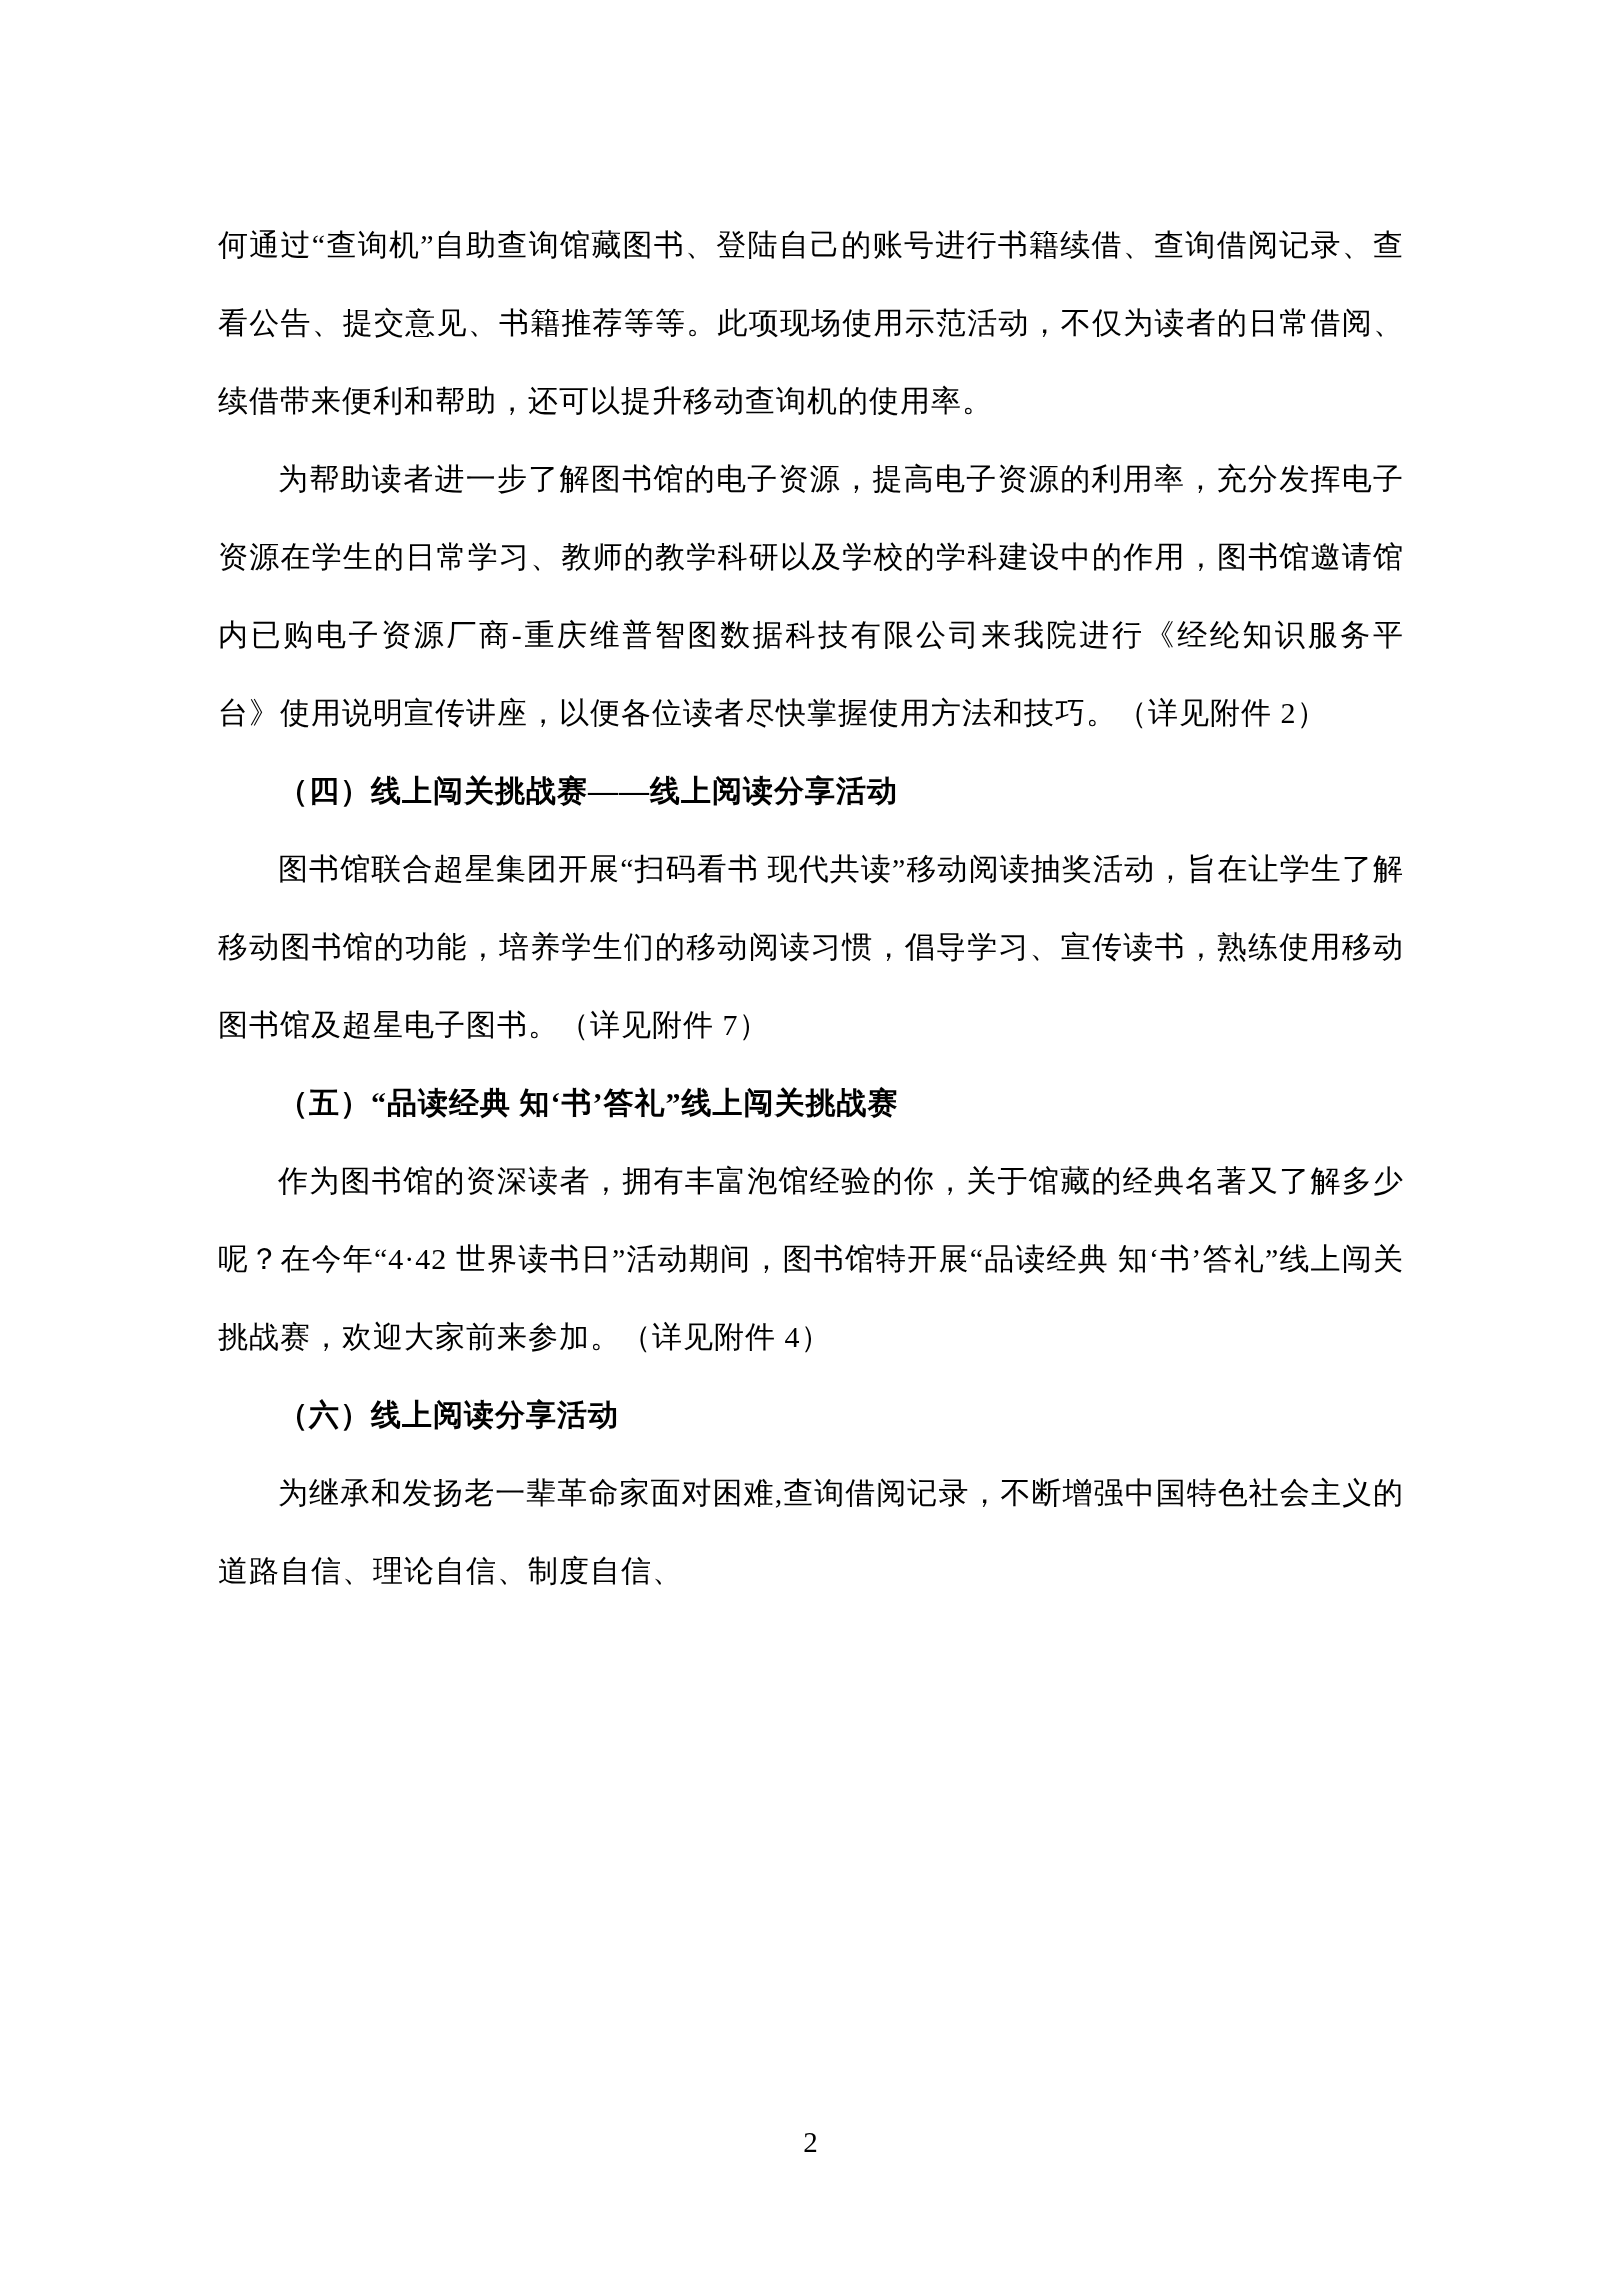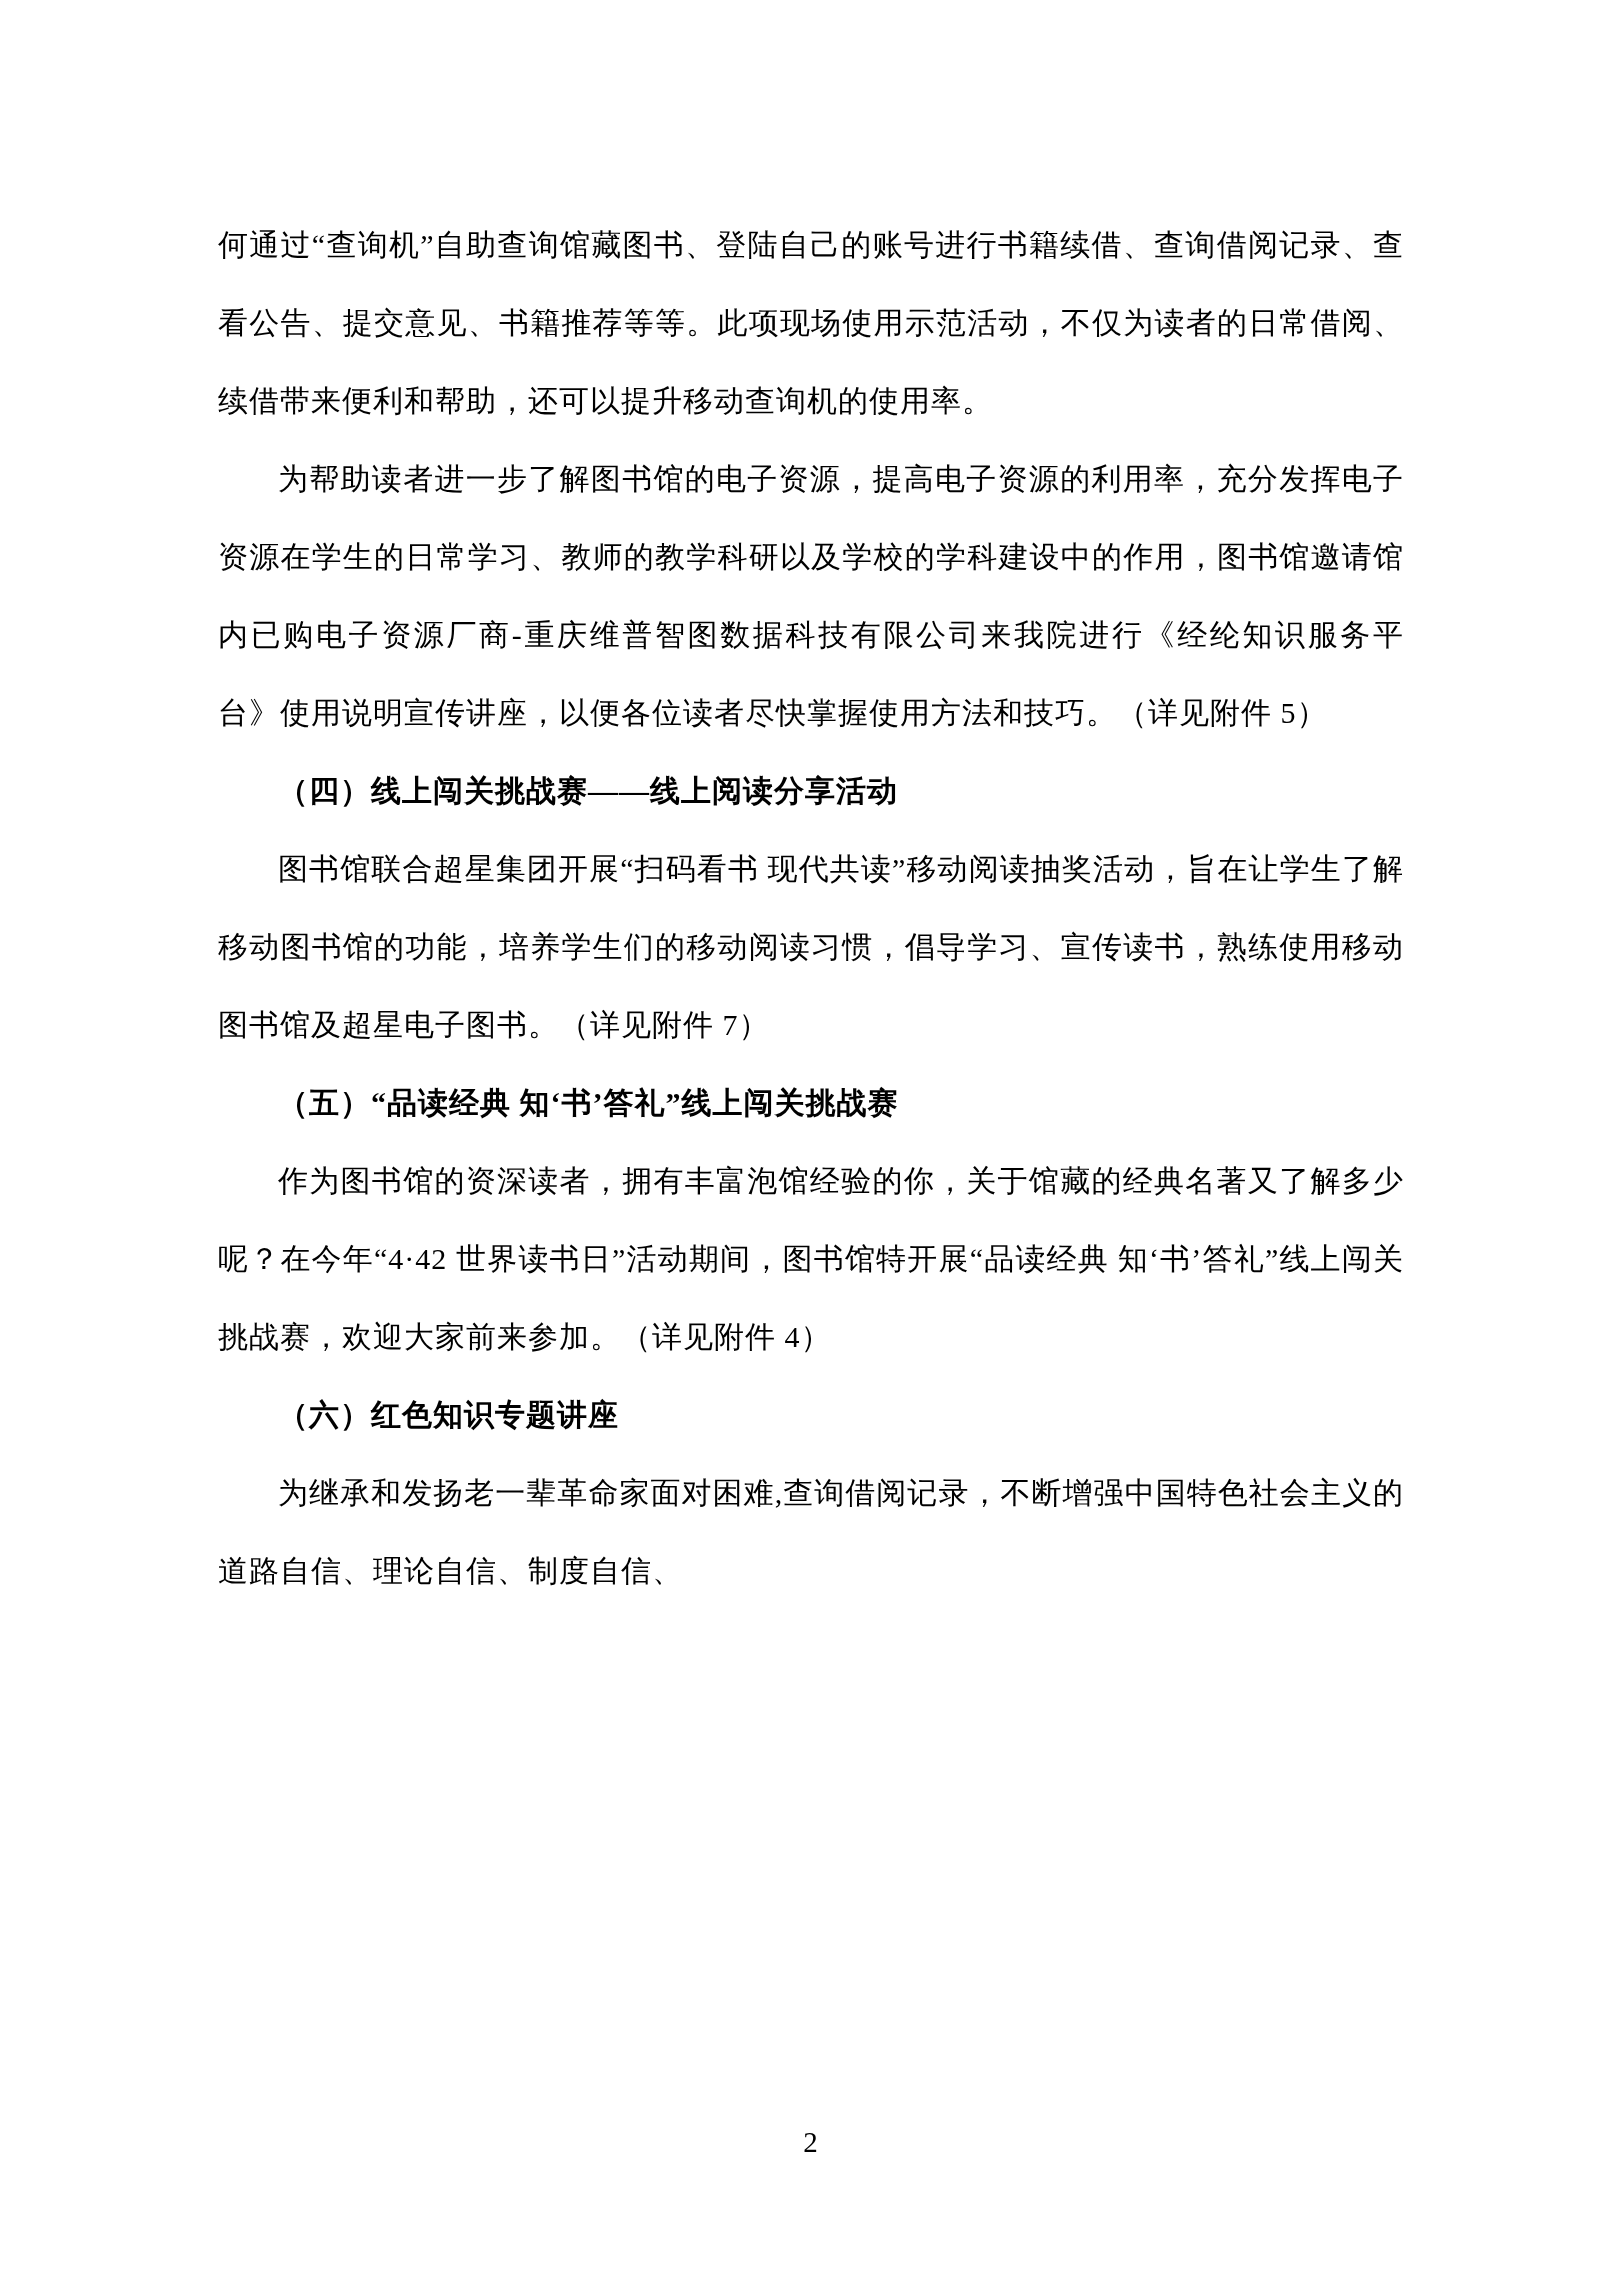--- a/index.html
+++ b/index.html
@@ -50,23 +50,23 @@
     font-family: "Liberation Serif", "DejaVu Serif", serif;
     color: #000000;
   }
 </style>
 </head>
 <body>
 
 <div class="page">
   <div class="text-block">
     <p class="para">何通过“查询机”自助查询馆藏图书、登陆自己的账号进行书籍续借、查询借阅记录、查看公告、提交意见、书籍推荐等等。此项现场使用示范活动，不仅为读者的日常借阅、续借带来便利和帮助，还可以提升移动查询机的使用率。</p>
-    <p class="para indent">为帮助读者进一步了解图书馆的电子资源，提高电子资源的利用率，充分发挥电子资源在学生的日常学习、教师的教学科研以及学校的学科建设中的作用，图书馆邀请馆内已购电子资源厂商-重庆维普智图数据科技有限公司来我院进行《经纶知识服务平台》使用说明宣传讲座，以便各位读者尽快掌握使用方法和技巧。（详见附件 5）</p>
+    <p class="para indent">为帮助读者进一步了解图书馆的电子资源，提高电子资源的利用率，充分发挥电子资源在学生的日常学习、教师的教学科研以及学校的学科建设中的作用，图书馆邀请馆内已购电子资源厂商-重庆维普智图数据科技有限公司来我院进行《经纶知识服务平台》使用说明宣传讲座，以便各位读者尽快掌握使用方法和技巧。（详见附件 2）</p>
     <h2 class="heading">（四）线上闯关挑战赛——线上阅读分享活动</h2>
     <p class="para indent">图书馆联合超星集团开展“扫码看书 现代共读”移动阅读抽奖活动，旨在让学生了解移动图书馆的功能，培养学生们的移动阅读习惯，倡导学习、宣传读书，熟练使用移动图书馆及超星电子图书。（详见附件 7）</p>
     <h2 class="heading">（五）“品读经典 知‘书’答礼”线上闯关挑战赛</h2>
     <p class="para indent">作为图书馆的资深读者，拥有丰富泡馆经验的你，关于馆藏的经典名著又了解多少呢？在今年“4·42 世界读书日”活动期间，图书馆特开展“品读经典 知‘书’答礼”线上闯关挑战赛，欢迎大家前来参加。（详见附件 4）</p>
-    <h2 class="heading">（六）红色知识专题讲座</h2>
+    <h2 class="heading">（六）线上阅读分享活动</h2>
     <p class="para indent">为继承和发扬老一辈革命家面对困难,查询借阅记录，不断增强中国特色社会主义的道路自信、理论自信、制度自信、</p>
   </div>
   <div class="page-number">2</div>
 </div>
 
 
 </body></html>

